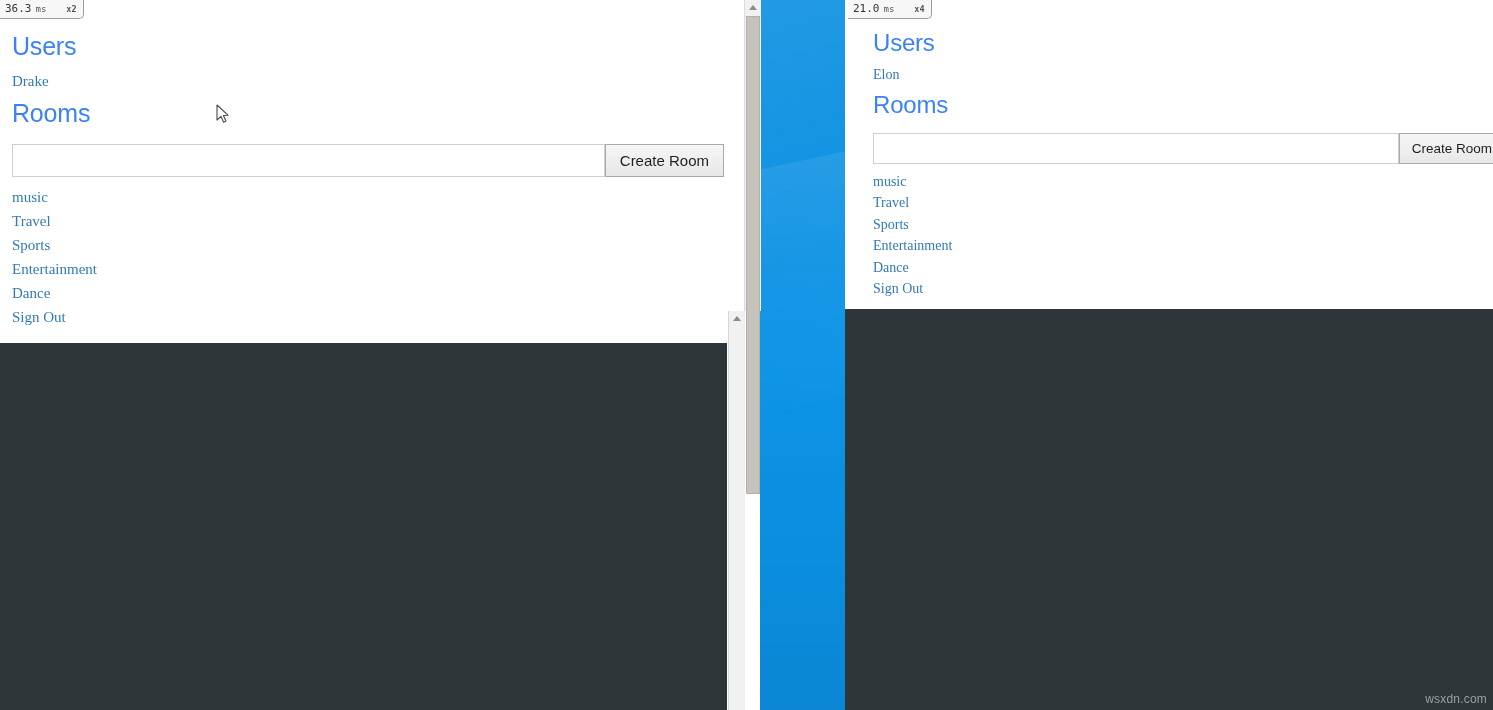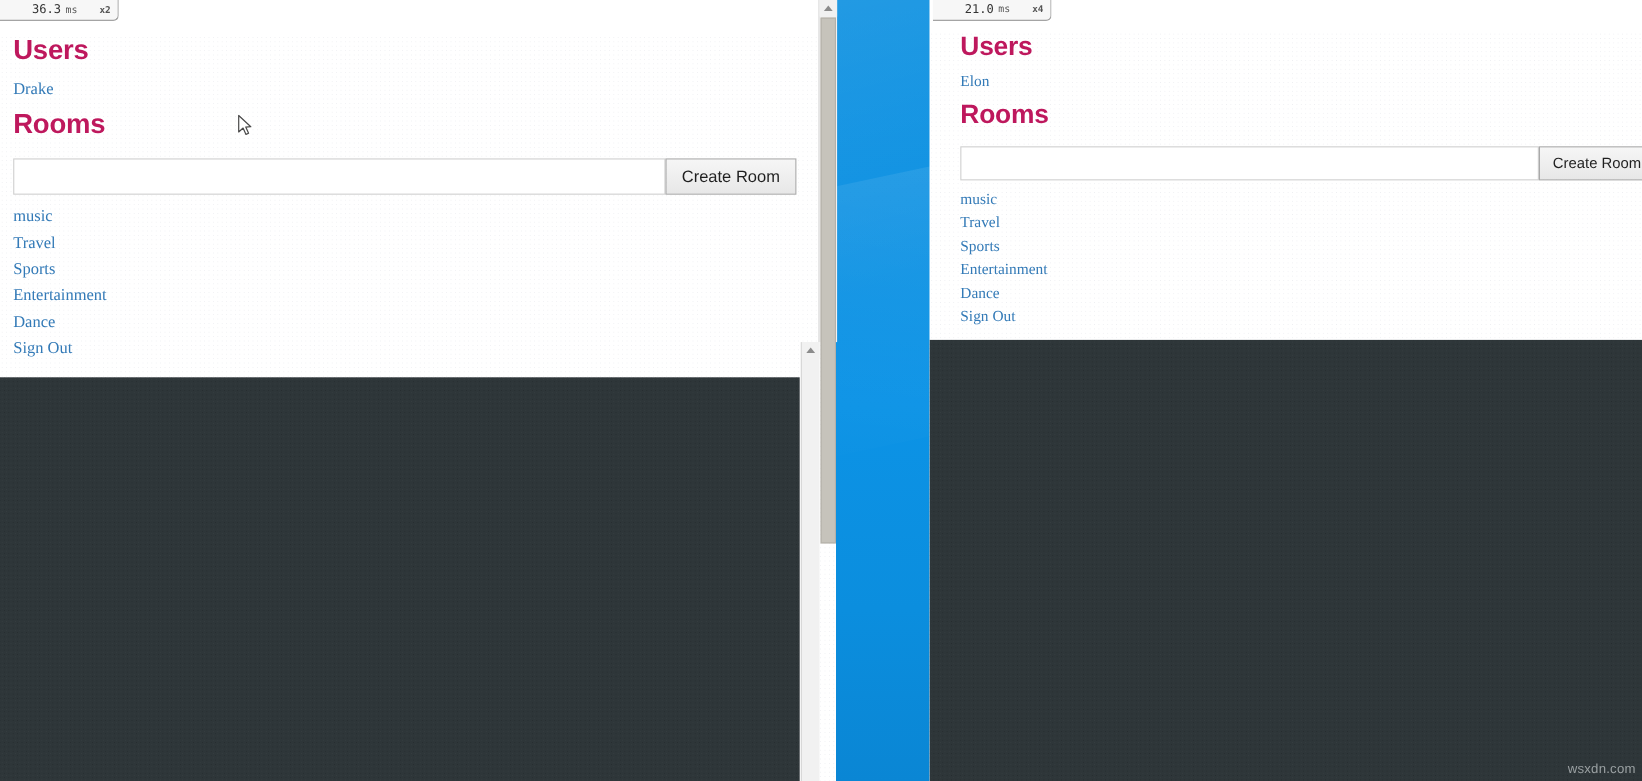--- a/index.html
+++ b/index.html
@@ -70,22 +70,22 @@
   .content {
     position: relative;
     padding: 0 12px;
     box-sizing: border-box;
   }
   .panel-left .content  { width: 742px; padding-left: 12px; padding-right: 18px; }
   .panel-right .content { width: 648px; padding-left: 14px; padding-right: 2px; }
 
   h2.section-title {
     font-family: "Liberation Sans", sans-serif;
-    font-weight: 700;
-    color: #be185d;
+    font-weight: 400;
+    color: #3b82f6;
     margin: 0;
     letter-spacing: -0.2px;
   }
   .panel-left h2.section-title { font-size: 25px; }
   .panel-right h2.section-title { font-size: 24px; }
 
   .link-item {
     display: block;
     color: #337ab7;
     text-decoration: none;
@@ -229,21 +229,21 @@
     border-radius: 0 0 5px 0;
     padding: 2px 6px 3px 5px;
     font-family: "DejaVu Sans Mono", monospace;
     color: #333333;
     white-space: nowrap;
     display: flex;
     align-items: baseline;
     gap: 4px;
     z-index: 40;
   }
-  .perf-badge .ms-value { font-size: 11px; margin-left: 24px; }
+  .perf-badge .ms-value { font-size: 11px; }
   .perf-badge .ms-unit  { font-size: 9px; color: #555; }
   .perf-badge .ms-mult  { font-size: 8.5px; color: #555; margin-left: 16px; font-weight: bold; }
 
   .badge-left  { left: 0; top: 0; }
   .badge-right { left: 848px; top: 0; align-items: center; }
 
   
   .badge-peek-text {
     position: absolute;
     left: 901px;

